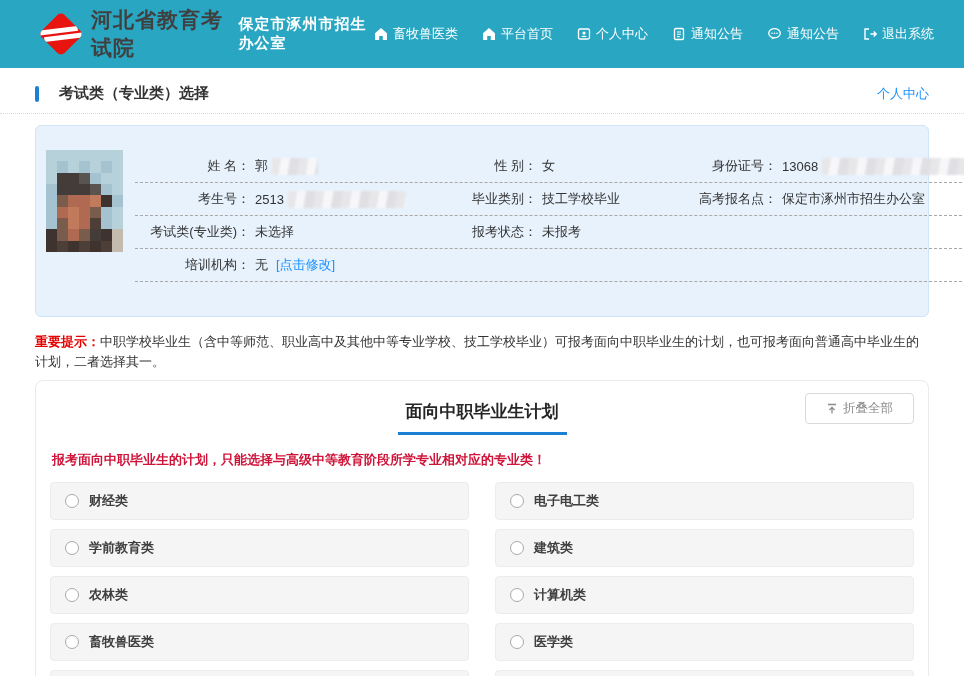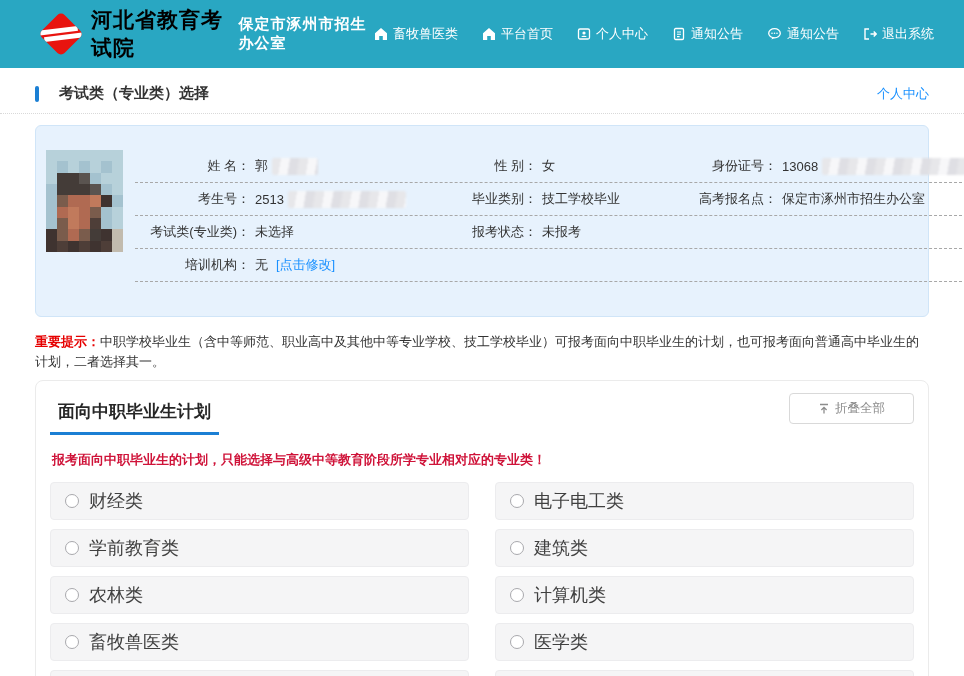--- a/index.html
+++ b/index.html
@@ -4,21 +4,21 @@
 <style>
   * { margin:0; padding:0; box-sizing:border-box; }
   html,body { width:964px; background:#fff; font-family:"Liberation Sans","DejaVu Sans",sans-serif; color:#333; }
 
   
   .header { height:68px; background:#29a7c2; display:flex; align-items:center; padding:0 30px 0 45px; }
   .brand { display:flex; align-items:center; }
   .logo { width:32px; height:32px; background:#e8140f; border-radius:5px; transform:rotate(45deg); position:relative; overflow:hidden; margin-right:14px; flex:none; }
   .logo .stripe { position:absolute; width:5px; height:40px; background:#fff; top:-4px; transform:rotate(38deg); }
   .logo .s1 { left:9px; } .logo .s2 { left:18px; }
-  .brand-title { color:#000000; font-size:21px; font-weight:bold; letter-spacing:1px; }
+  .brand-title { color:#404040; font-size:21px; font-weight:bold; letter-spacing:1px; }
   .brand-sub { color:#fff; font-size:15px; font-weight:bold; margin-left:12px; letter-spacing:1px; }
   .nav { margin-left:auto; display:flex; align-items:center; gap:24px; }
   .nav a { color:#fff; font-size:13px; text-decoration:none; display:flex; align-items:center; gap:5px; white-space:nowrap; }
   .nav svg { display:block; }
 
   
   .titlebar { display:flex; align-items:center; padding:16px 35px 10px 35px; border-bottom:1px dotted #d9d9d9;gap:12px; }
   .title-accent { width:4px; height:16px; background:#1b7fd4; border-radius:2px; margin-right:8px; }
   .page-title { font-size:15px; font-weight:bold; color:#333; }
   .pc-link { margin-left:auto; font-size:13px; color:#1890ff; text-decoration:none; }
@@ -38,29 +38,29 @@
   .redact { display:inline-block; height:17px; border-radius:2px; filter:blur(1.2px);
             background:repeating-linear-gradient(100deg,#e7e7ea 0 9px,#f7f7f9 9px 18px,#dfdfe4 18px 27px); }
   .redact.w-name { width:46px; } .redact.w-id { width:150px; } .redact.w-exam { width:118px; }
 
   
   .notice { margin:15px 35px 9px 35px; font-size:13px; line-height:1.5; color:#333; font-weight:500; }
   .notice b { color:#e60000; font-weight:bold; }
 
   
   .card { margin:0 35px 12px 35px; border:1px solid #ebebeb; border-radius:8px; padding:13px 14px 17px 14px; position:relative; }
-  .card-head { text-align:left; padding-top:6px; }
+  .card-head { text-align:center; padding-top:6px; }
   .sec-title { display:inline-block; font-size:17px; font-weight:bold; color:#262626; padding:0 8px 9px 8px; border-bottom:3px solid #1b7fd4; }
   .collapse-btn { position:absolute; right:14px; top:12px; background:#fff; border:1px solid #d9d9d9; border-radius:4px;
-                  color:#8c8c8c; font-size:12.5px; padding:6px 28px; display:flex; align-items:center; gap:5px; cursor:pointer; font-family:inherit; }
+                  color:#8c8c8c; font-size:12.5px; padding:6px 20px; display:flex; align-items:center; gap:5px; cursor:pointer; font-family:inherit; }
   .tip { margin:16px 2px 0 2px; font-size:13px; font-weight:bold; color:#cf1339; }
   .options { margin-top:13px; display:grid; grid-template-columns:1fr 1fr; column-gap:26px; row-gap:9px; }
   .opt { background:#f5f5f6; border:1px solid #ececee; border-radius:4px; height:38px; display:flex; align-items:center; padding:0 14px; cursor:pointer; }
   .radio { width:14px; height:14px; border:1px solid #a9a9ad; border-radius:50%; background:#fff; margin-right:10px; flex:none; }
-  .opt-label { font-size:18px; color:#404040; }
+  .opt-label { font-size:13px; color:#404040;font-weight:bold; }
 </style>
 </head>
 <body>
 
 <div class="header">
   <div class="brand">
     <div class="logo">
         <span class="stripe s1"></span>
         <span class="stripe s2"></span>
       </div>

